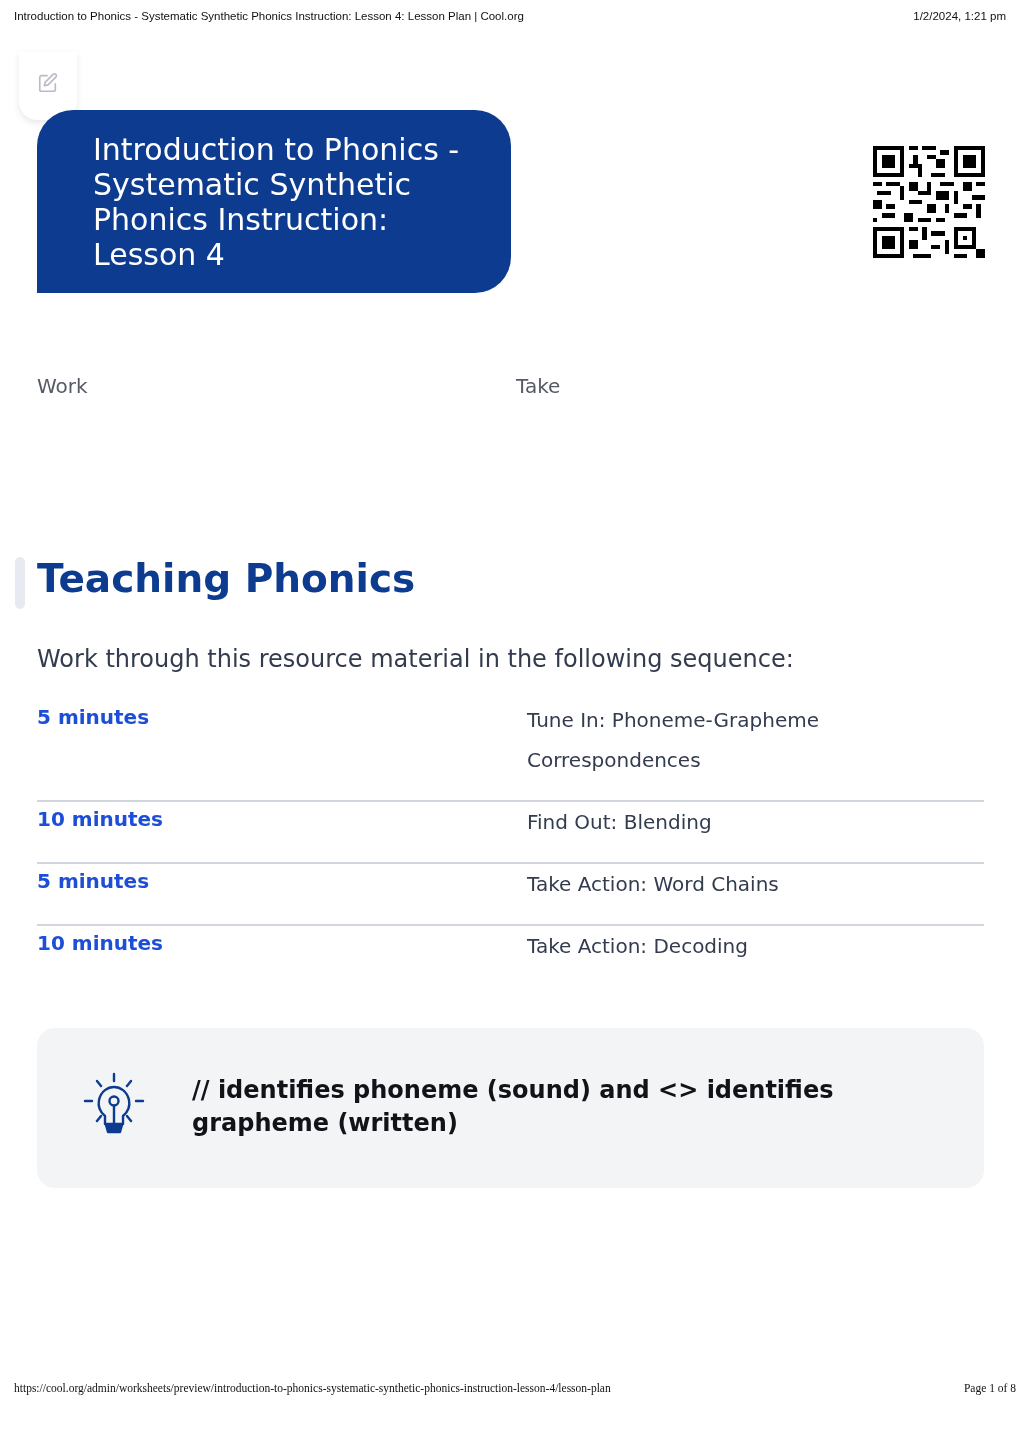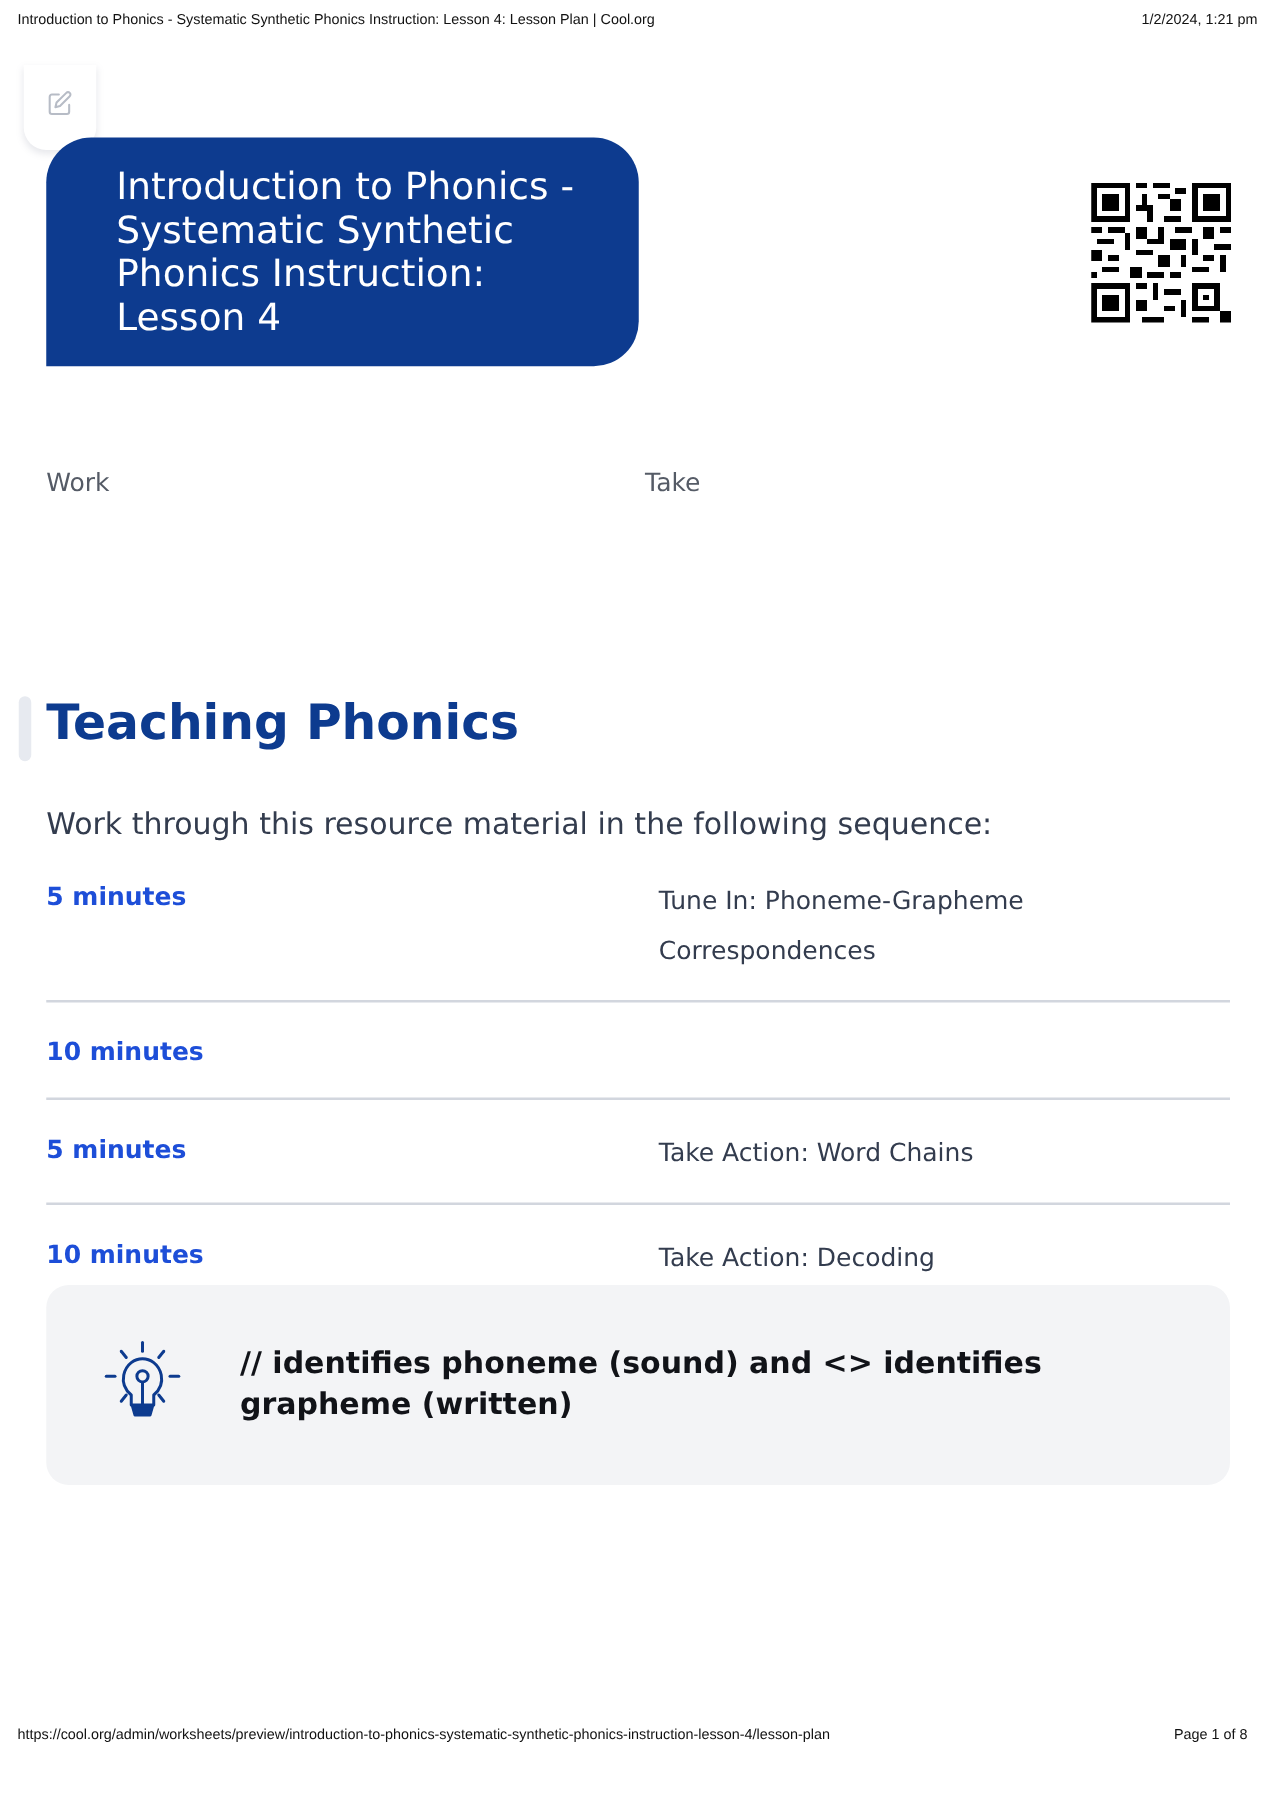--- a/index.html
+++ b/index.html
@@ -10,23 +10,23 @@
       color: #333c4e;
       overflow: hidden;
     }
     .print-header {
       position: absolute; top: 10px; left: 14px; right: 14px;
       display: flex; justify-content: space-between;
       font-family: "Liberation Sans", sans-serif;
       font-size: 11.5px; color: #111;
     }
     .print-footer {
-      position: absolute; top: 1382px; left: 14px; right: 22px;
+      position: absolute; top: 1382px; left: 14px; right: 4px;
       display: flex; justify-content: space-between;
-      font-family: Liberation Sans, sans-serif;
+      font-family: Liberation Serif, serif;
       font-size: 11.5px; color: #111;
     }
     .edit-tab {
       position: absolute; left: 19px; top: 52px; width: 58px; height: 68px;
       background: #ffffff;
       border-radius: 0 0 18px 18px;
       box-shadow: 0 3px 6px rgba(120,130,150,0.18);
       display: flex; align-items: flex-start; justify-content: center;
       padding-top: 20px;
     }
@@ -59,21 +59,21 @@
     .intro {
       position: absolute; left: 37px; top: 645px;
       font-size: 24px; color: #333c4e;
     }
     .seq-table { position: absolute; left: 37px; top: 700px; width: 947px; }
     .seq-row {
       display: flex; border-bottom: 2px solid #d2d6de;
       padding: 0 0 20px 0;
     }
     .seq-row:last-child { border-bottom: none; }
-    .seq-row + .seq-row { padding-top: 22px; }
+    .seq-row + .seq-row { }
     .seq-dur {
       width: 490px; font-size: 20px; font-weight: bold; color: #1d4ed8;
       line-height: 34px;
     }
     .seq-act {
       flex: 1; font-size: 20px; color: #333c4e; line-height: 40px;
     }
     .tip-box {
       position: absolute; left: 37px; top: 1028px; width: 947px; height: 160px;
       background: #f3f4f6; border-radius: 18px;
@@ -178,20 +178,21 @@
 
 <p class="intro">Work through this resource material in the following sequence:</p>
 
 <div class="seq-table">
   <div class="seq-row">
     <div class="seq-dur">5 minutes</div>
     <div class="seq-act" style="padding-right:110px;">Tune In: Phoneme-Grapheme Correspondences</div>
   </div>
   <div class="seq-row">
     <div class="seq-dur">10 minutes</div>
+    <div class="seq-act">Find Out: Blending</div>
   </div>
   <div class="seq-row">
     <div class="seq-dur">5 minutes</div>
     <div class="seq-act">Take Action: Word Chains</div>
   </div>
   <div class="seq-row">
     <div class="seq-dur">10 minutes</div>
     <div class="seq-act">Take Action: Decoding</div>
   </div>
 </div>

